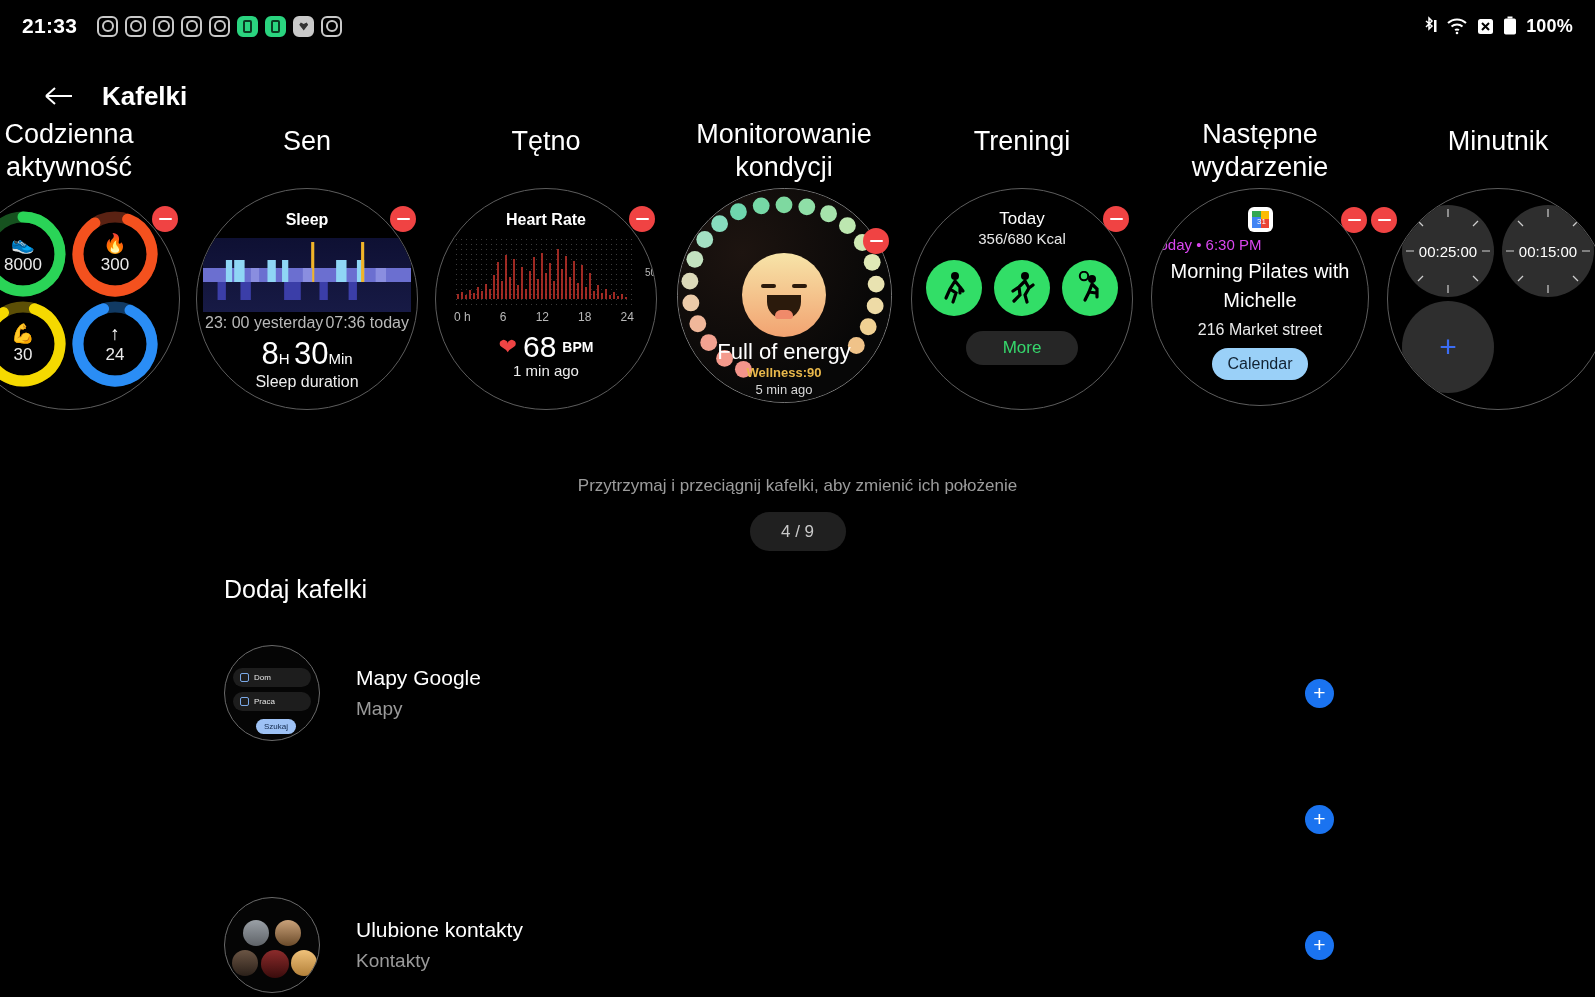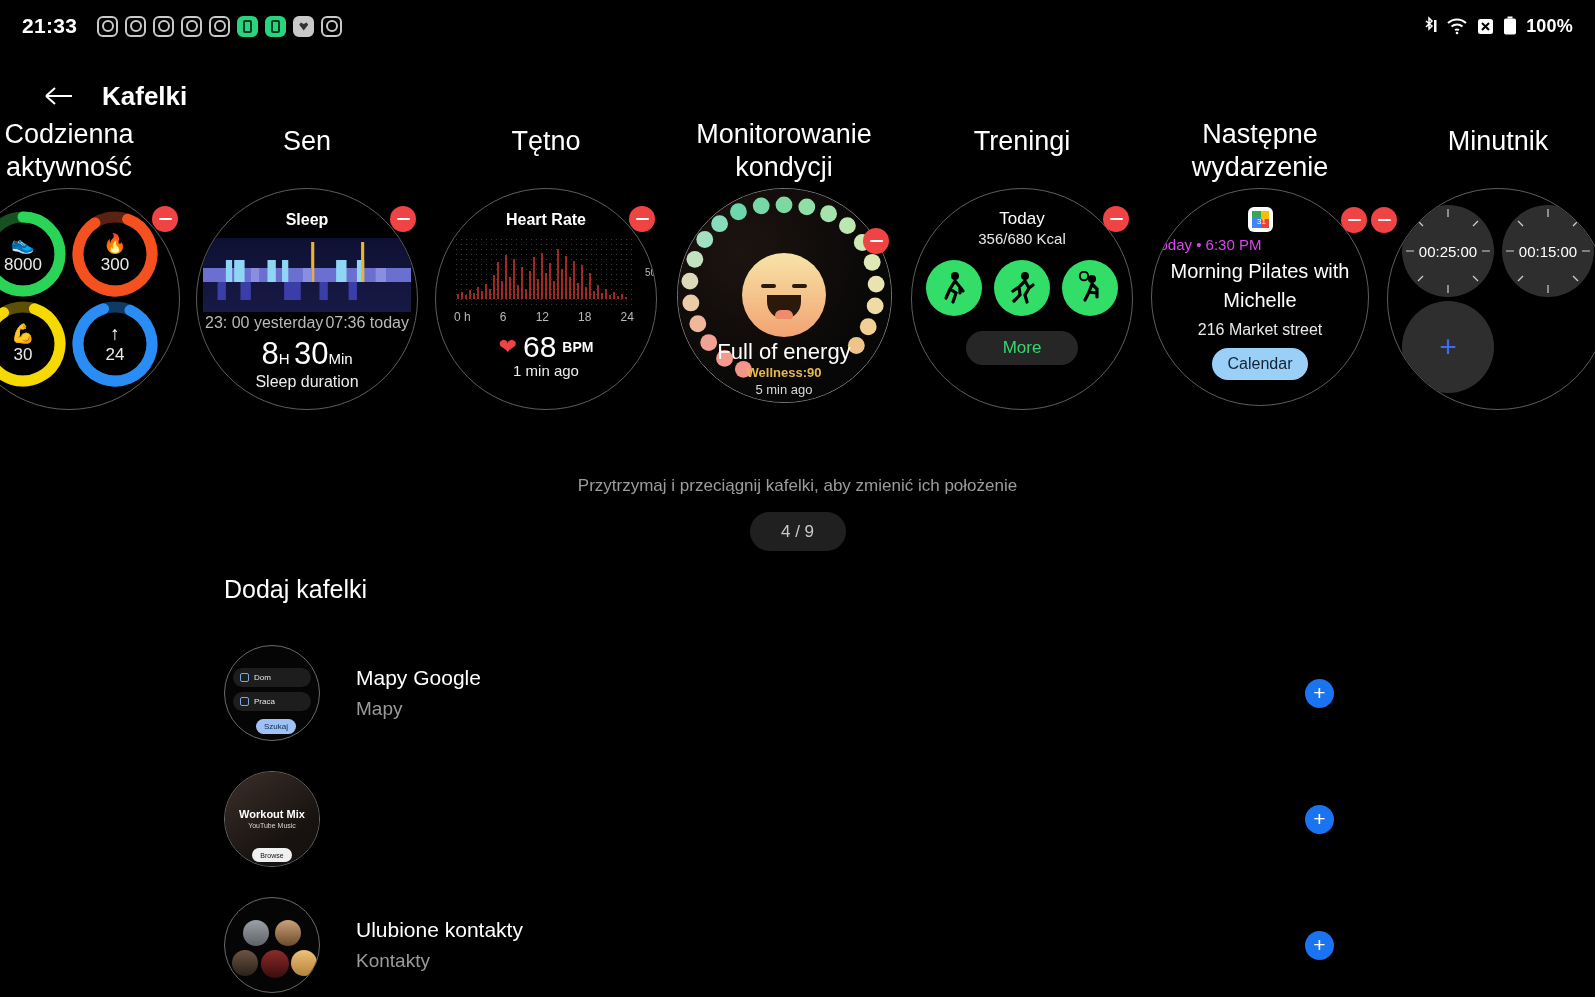--- a/index.html
+++ b/index.html
@@ -537,26 +537,20 @@
       <div class="row-txt">
         <div class="row-name">Mapy Google</div>
         <div class="row-sub">Mapy</div>
       </div>
       <div class="add-btn">
         <span>+</span>
       </div>
     </div>
 
     <div class="row">
-      <div class="prev">
-        <div class="mu-bg"></div>
-        <div class="mu-t1">Workout Mix</div>
-        <div class="mu-t2">YouTube Music</div>
-        <div class="mu-btn">Browse</div>
-      </div>
       <div class="add-btn">
         <span>+</span>
       </div>
     </div>
 
     <div class="row">
       <div class="prev">
         <span class="ct" style="left:18px;top:22px;width:26px;height:26px;background:linear-gradient(#9aa0a6,#5f6368)"></span>
         <span class="ct" style="left:50px;top:22px;width:26px;height:26px;background:linear-gradient(#caa27a,#6b4b2a)"></span>
         <span class="ct" style="left:7px;top:52px;width:26px;height:26px;background:linear-gradient(#6b5544,#2b2019)"></span>

